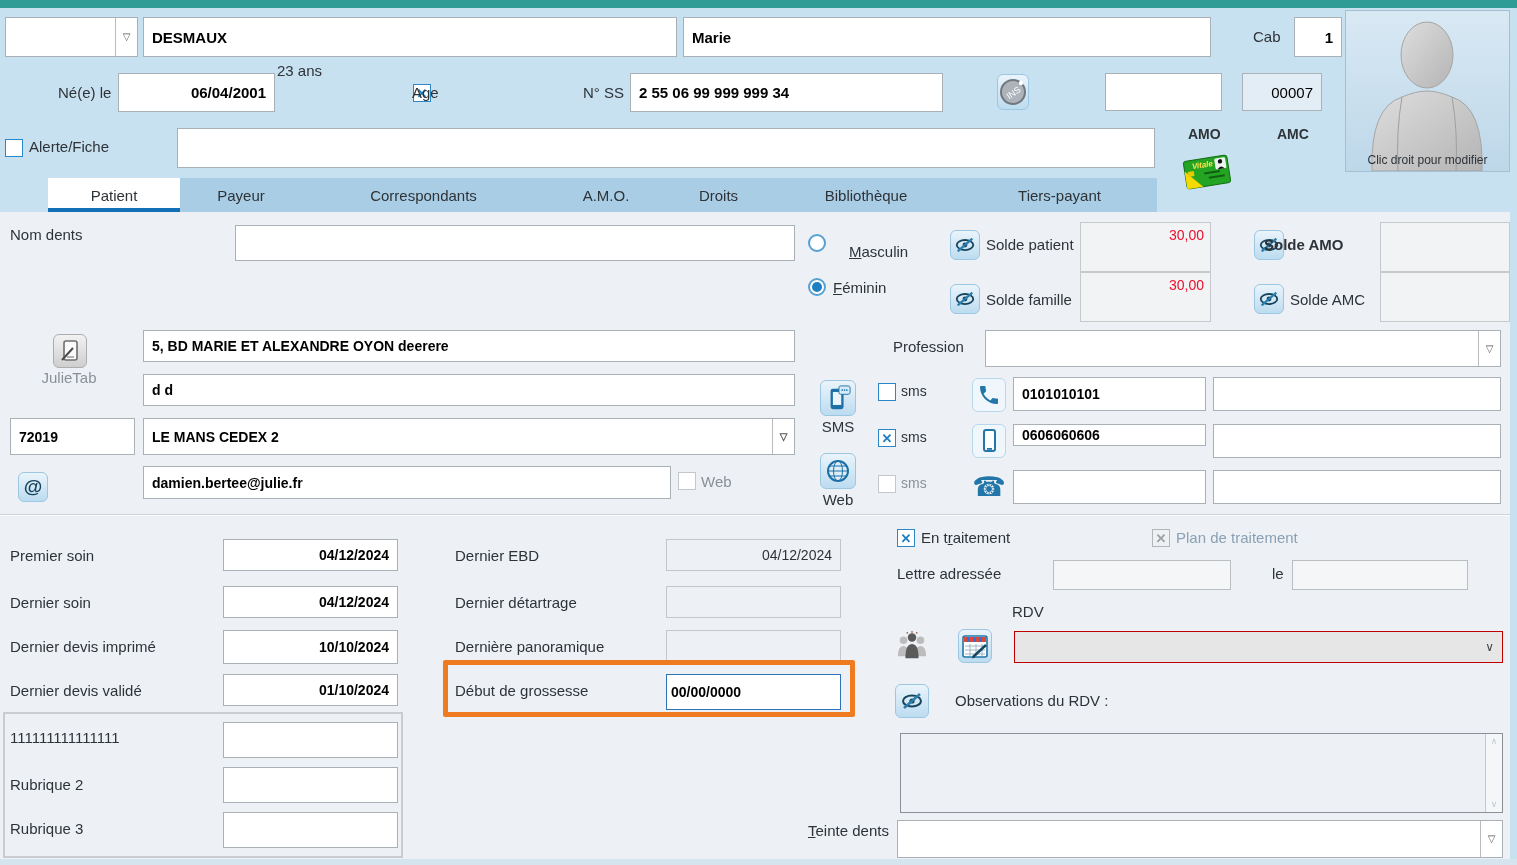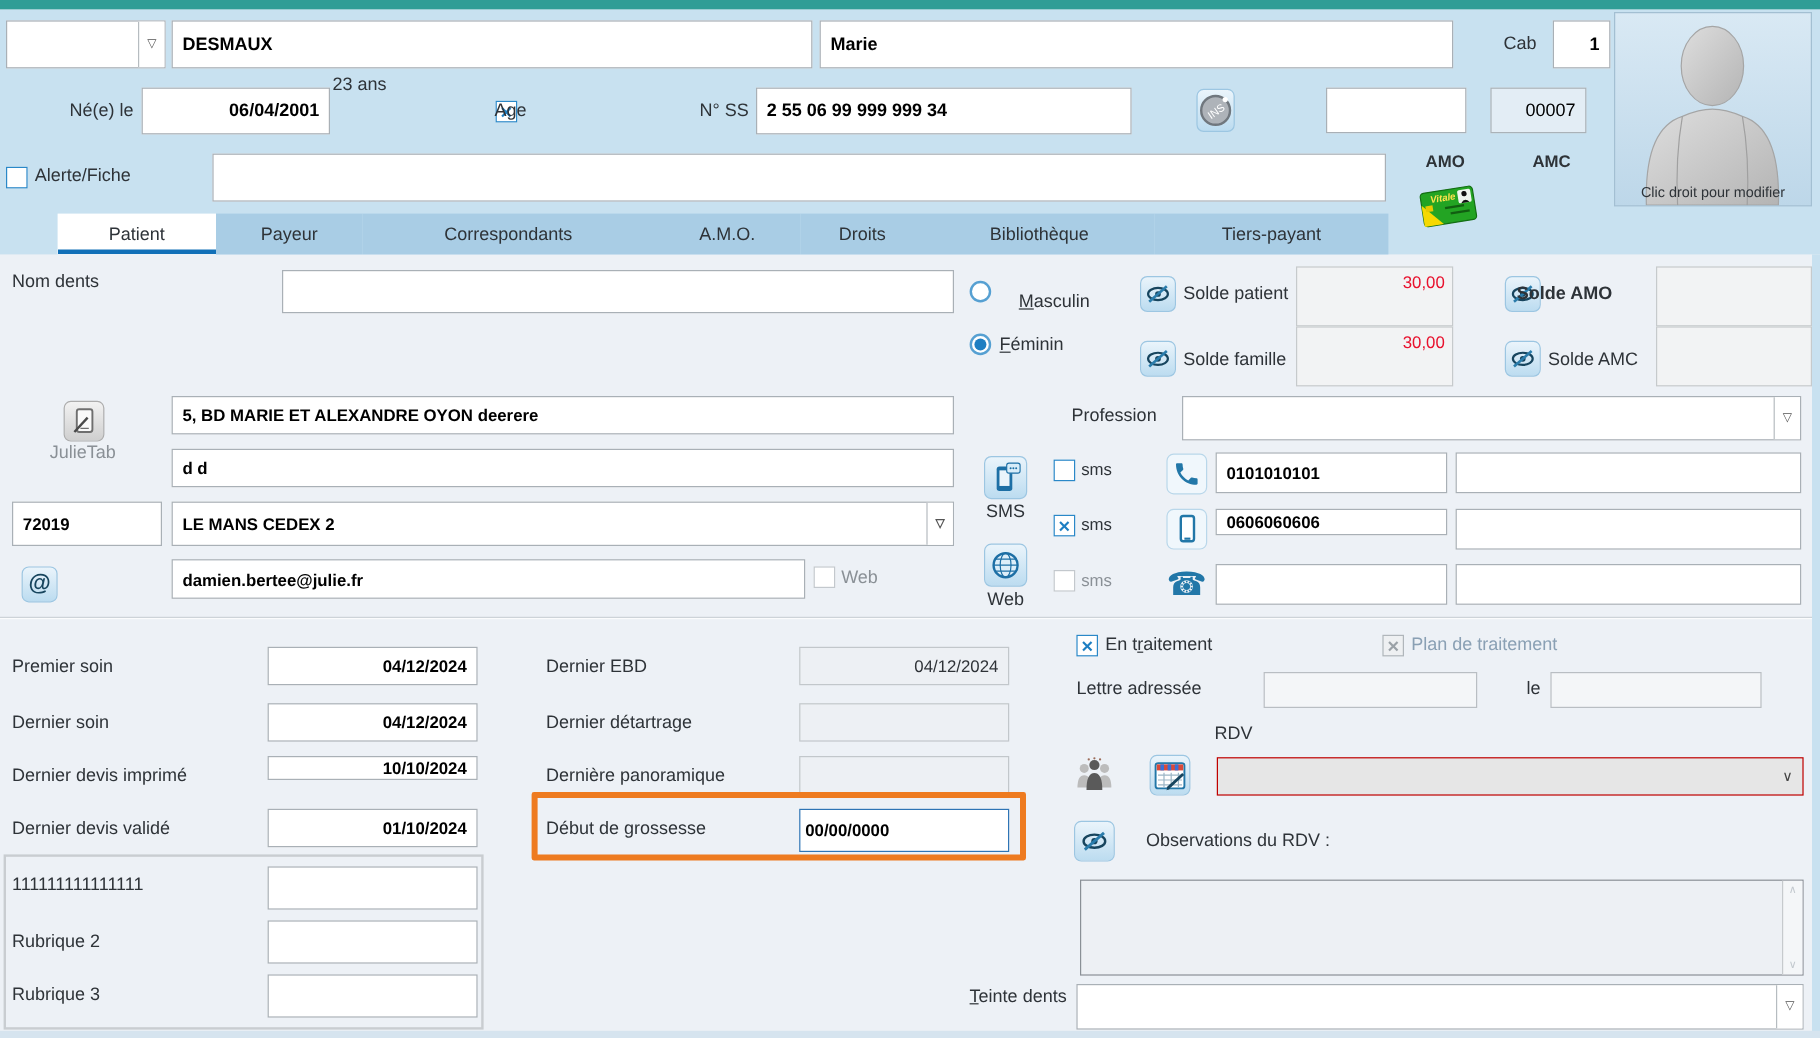--- a/index.html
+++ b/index.html
@@ -369,21 +369,21 @@
 
   <span class="lbl" style="left:10px;top:548px;">Premier soin</span>
   <div class="f b r" style="left:223px;top:539px;width:175px;height:32px;">
       <span>04/12/2024</span>
     </div>
   <span class="lbl" style="left:10px;top:595px;">Dernier soin</span>
   <div class="f b r" style="left:223px;top:586px;width:175px;height:32px;">
       <span>04/12/2024</span>
     </div>
   <span class="lbl" style="left:10px;top:639px;">Dernier devis imprimé</span>
-  <div class="f b r" style="left:223px;top:630px;width:175px;height:20px;">
+  <div class="f b r" style="left:223px;top:630px;width:175px;height:34px;">
       <span>10/10/2024</span>
     </div>
   <span class="lbl" style="left:10px;top:683px;">Dernier devis validé</span>
   <div class="f b r" style="left:223px;top:674px;width:175px;height:32px;">
       <span>01/10/2024</span>
     </div>
 
   <span class="lbl" style="left:455px;top:548px;">Dernier EBD</span>
   <div class="f r dis" style="left:666px;top:539px;width:175px;height:32px;">
       <span>04/12/2024</span>

